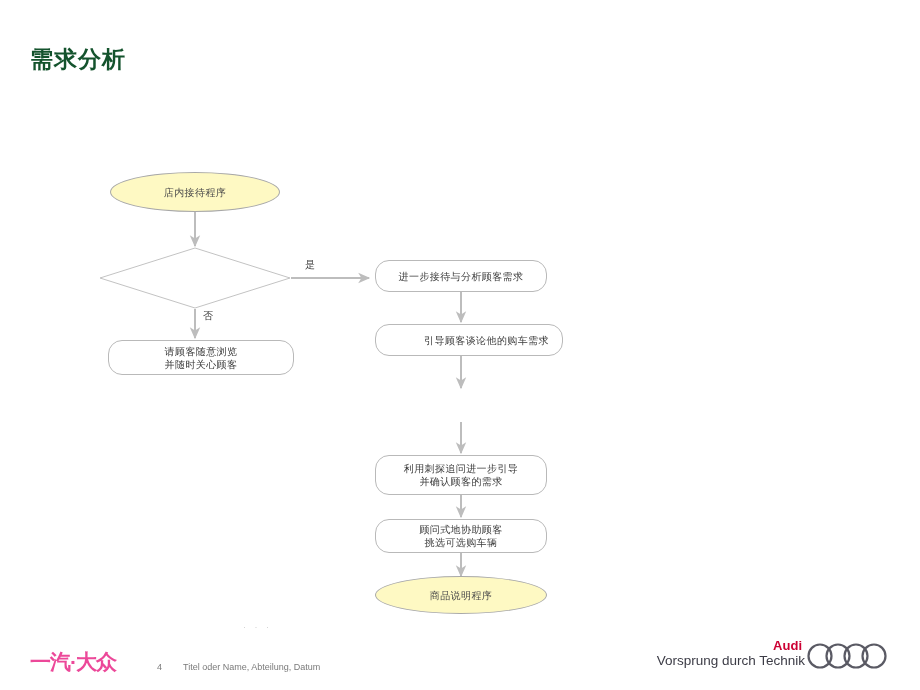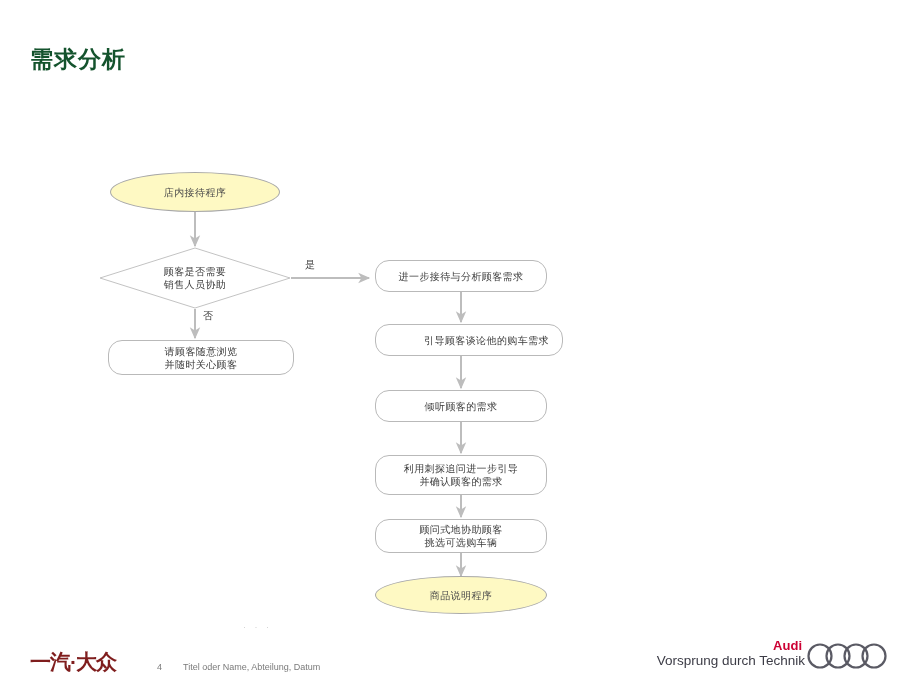--- a/index.html
+++ b/index.html
@@ -99,21 +99,21 @@
     width: 920px;
     height: 56px;
   }
   #faw-vw-logo {
     position: absolute;
     left: 30px;
     bottom: 14px;
     font-size: 21px;
     font-weight: bold;
     letter-spacing: -1px;
-    color: #7f1d1d;
+    color: #ec4899;
     white-space: nowrap;
     text-align: center;
   }
   #page-number {
     position: absolute;
     left: 157px;
     bottom: 18px;
     font-size: 9px;
     color: #7a7a7a;
   }
@@ -181,34 +181,31 @@
 
     <line x1="461" y1="292" x2="461" y2="322" stroke="#bdbdbd" stroke-width="2" marker-end="url(#arrow)"></line>
     <line x1="461" y1="356" x2="461" y2="388" stroke="#bdbdbd" stroke-width="2" marker-end="url(#arrow)"></line>
     <line x1="461" y1="422" x2="461" y2="453" stroke="#bdbdbd" stroke-width="2" marker-end="url(#arrow)"></line>
     <line x1="461" y1="489" x2="461" y2="517" stroke="#bdbdbd" stroke-width="2" marker-end="url(#arrow)"></line>
     <line x1="461" y1="553" x2="461" y2="576" stroke="#bdbdbd" stroke-width="2" marker-end="url(#arrow)"></line>
   </svg>
 
   <div class="node node-oval" style="left:110px; top:172px; width:170px; height:40px;">店内接待程序</div>
 
-  <div class="node node-diamond" style="left:130px; top:258px; width:130px; height:40px;">顾客是否需要
-销售人员协助</div>
 
   <div class="edge-label" style="left:305px; top:258px;">是</div>
   <div class="edge-label" style="left:203px; top:309px;">否</div>
 
   <div class="node node-box" style="left:108px; top:340px; width:186px; height:35px;">请顾客随意浏览
 并随时关心顾客</div>
 
   <div class="node node-box" style="left:375px; top:260px; width:172px; height:32px;">进一步接待与分析顾客需求</div>
 
   <div class="node node-box" style="left:375px; top:324px; width:188px; height:32px;padding-left:35px;">引导顾客谈论他的购车需求</div>
 
-  <div class="node node-box" style="left:375px; top:390px; width:172px; height:32px;">倾听顾客的需求</div>
 
   <div class="node node-box" style="left:375px; top:455px; width:172px; height:40px;">利用刺探追问进一步引导
 并确认顾客的需求</div>
 
   <div class="node node-oval" style="left:375px; top:576px; width:172px; height:38px;">商品说明程序</div>
 
   <div class="node node-box" style="left:375px; top:519px; width:172px; height:34px;">顾问式地协助顾客
 挑选可选购车辆</div>
 
   <div class="dots" style="left:243px; top:622px;">· · ·</div>

